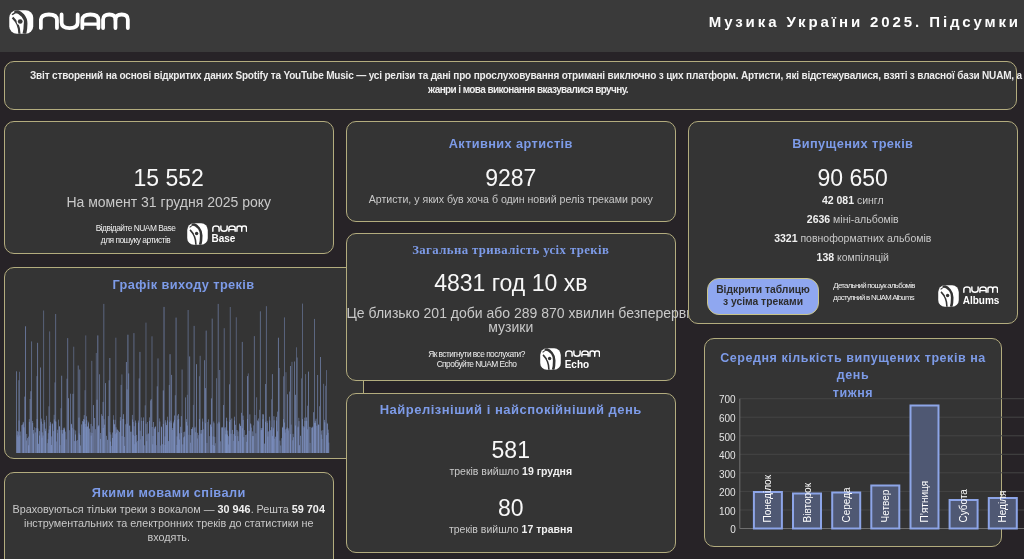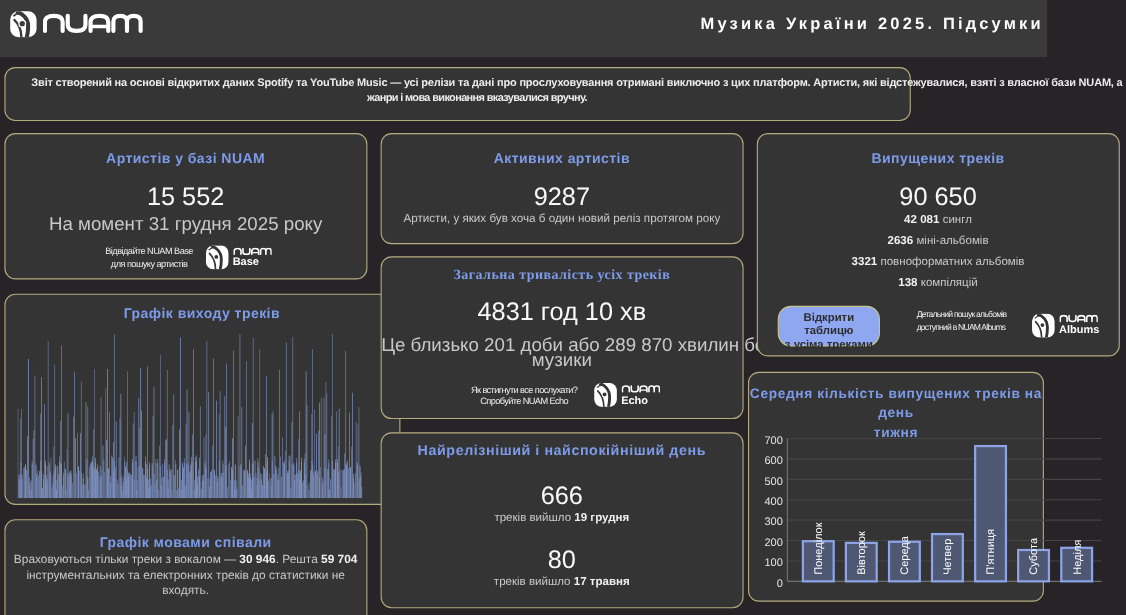--- a/index.html
+++ b/index.html
@@ -1,23 +1,23 @@
 <!DOCTYPE html>
 <html><head><meta charset="utf-8">
 <style>
   * { margin:0; padding:0; box-sizing:border-box; }
   html,body { width:1024px; height:559px; overflow:hidden; background:#272327; font-family:"Liberation Sans", sans-serif; }
   .abs { position:absolute; }
-  .hdr { position:absolute; left:0; top:0; width:952px; height:52px; background:#3a3a3a; }
+  .hdr { position:absolute; left:0; top:0; width:1024px; height:52px; background:#3a3a3a; }
   .hdr-title { position:absolute; right:3px; top:14px; font-size:15px; font-weight:700; color:#fdfdfd; letter-spacing:2.9px; line-height:1; white-space:nowrap; }
-  .banner { position:absolute; left:3.5px; top:61px; width:824px; height:49px; background:#343434; border:1px solid #b3ac7e; border-radius:10px; color:#ededed; font-size:10px; font-weight:600; text-align:center; padding-top:7px; line-height:14px; white-space:nowrap;padding-left:16px; }
+  .banner { position:absolute; left:3.5px; top:61px; width:1013px; height:49px; background:#343434; border:1px solid #b3ac7e; border-radius:10px; color:#ededed; font-size:10px; font-weight:600; text-align:center; padding-top:7px; line-height:14px; white-space:nowrap;padding-left:16px; }
   .card { position:absolute; background:#343434; border:1px solid #b3ac7e; border-radius:10px; }
   .chd { position:absolute; width:100%; text-align:center; color:#7d9be8; font-weight:700; font-size:12.75px; letter-spacing:0.4px; line-height:1; white-space:nowrap; }
   .big { position:absolute; width:100%; text-align:center; color:#f8f8f8; font-weight:400; font-size:23px; line-height:1; }
-  .sub { position:absolute; width:100%; text-align:center; color:#c9c9c9; font-size:17px; line-height:1; white-space:nowrap; }
+  .sub { position:absolute; width:100%; text-align:center; color:#c9c9c9; font-size:14px; line-height:1; white-space:nowrap; }
   .tiny { font-size:8.8px; color:#f0f0f0; font-weight:400; letter-spacing:-0.35px; text-align:center; }
   b.n { color:#f0f0f0; font-weight:700; }
   .lgl { color:#fff; font-size:10px; font-weight:600; line-height:10px; }
 </style></head>
 <body>
 <div class="hdr">
   <div class="abs" style="left:9px; top:9.5px;">
       <div style="display:flex;">
         <svg width="24.5" height="24" viewBox="0 0 48 48" preserveAspectRatio="none" style="display:block">
 <defs>
@@ -44,21 +44,20 @@
 <path d="M123.5,12 Q123.5,4 133.5,4 Q143.5,4 143.5,12 V26"></path>
 </svg>
         </div>
       </div>
     </div>
   <div class="hdr-title">Музика України 2025. Підсумки</div>
 </div>
 <div class="banner"><span style="letter-spacing:-0.17px; position:relative; left:8px;">Звіт створений на основі відкритих даних Spotify та YouTube Music — усі релізи та дані про прослуховування отримані виключно з цих платформ. Артисти, які відстежувалися, взяті з власної бази NUAM, а</span><br><span style="letter-spacing:-0.6px; position:relative; left:10px;">жанри і мова виконання вказувалися вручну.</span></div>
 
 <div class="card" style="left:3.5px; top:121.3px; width:330.5px; height:133px;">
-  <div class="chd" style="top:15.5px;">Артистів у базі NUAM</div>
   <div class="big" style="top:45.2px;">15 552</div>
   <div class="sub" style="top:72.5px;">На момент 31 грудня 2025 року</div>
   <div class="abs tiny" style="left:76px; top:100.7px; width:110px; line-height:11.9px; font-size:8.4px; letter-spacing:-0.5px;">Відвідайте NUAM Base<br>для пошуку артистів</div>
   <div class="abs" style="left:182.5px; top:100.8px;">
       <div style="display:flex;">
         <svg width="21" height="22" viewBox="0 0 48 48" preserveAspectRatio="none" style="display:block">
 <defs>
             <clipPath id="sqb">
               <rect x="0.5" y="0.5" width="47" height="47" rx="15"></rect>
             </clipPath>
@@ -636,28 +635,28 @@
         <rect x="310.92" y="121.8" width="0.57" height="30.2" fill="#8ea6e2" fill-opacity="0.65"></rect>
         <rect x="310.92" y="123.0" width="0.86" height="29.0" fill="#8ea6e2" fill-opacity="0.55"></rect>
         <rect x="311.78" y="131.9" width="0.57" height="20.1" fill="#8ea6e2" fill-opacity="0.79"></rect>
         <rect x="311.78" y="128.6" width="0.86" height="23.4" fill="#8ea6e2" fill-opacity="0.55"></rect>
         <rect x="312.64" y="141.6" width="0.57" height="10.4" fill="#8ea6e2" fill-opacity="0.77"></rect>
       </svg>
     </div>
 </div>
 
 <div class="card" style="left:3.5px; top:471.7px; width:330.5px; height:115px;">
-  <div class="chd" style="top:14.7px;">Графік мовами співали</div>
+  <div class="chd" style="top:14.7px;">Якими мовами співали</div>
   <div class="sub" style="top:29px; font-size:10.8px; line-height:14.35px; white-space:normal; padding:0 8px;">Враховуються тільки треки з вокалом — <b class="n">30 946</b>. Решта <b class="n">59 704</b> інструментальних та електронних треків до статистики не входять.</div>
 </div>
 
 <div class="card" style="left:345.5px; top:121.3px; width:330.5px; height:100.7px;">
   <div class="chd" style="top:15.5px;">Активних артистів</div>
   <div class="big" style="top:45.2px;">9287</div>
-  <div class="sub" style="top:72.2px; font-size:10.6px;">Артисти, у яких був хоча б один новий реліз протягом року</div>
+  <div class="sub" style="top:72.2px; font-size:10.6px;">Артисти, у яких був хоча б один новий реліз треками року</div>
 </div>
 
 <div class="card" style="left:345.5px; top:233px; width:330.5px; height:148px;">
   <div class="chd" style="top:9.5px;font-family:Liberation Serif, serif;">Загальна тривалість усіх треків</div>
   <div class="big" style="top:38.3px;">4831 год 10 хв</div>
   <div class="sub" style="top:72.8px; line-height:13.7px;">Це близько 201 доби або 289 870 хвилин безперервної<br>музики</div>
   <div class="abs tiny" style="left:70px; top:116px; width:120px; line-height:9.9px; letter-spacing:-0.55px; font-size:8.4px;">Як встигнути все послухати?<br>Спробуйте NUAM Echo</div>
   <div class="abs" style="left:193.7px; top:114.4px;">
       <div style="display:flex;">
         <svg width="21" height="22" viewBox="0 0 48 48" preserveAspectRatio="none" style="display:block">
@@ -687,31 +686,31 @@
 </svg>
           </div>
           <div class="lgl" style="margin-top:2.5px;">Echo</div>
         </div>
       </div>
     </div>
 </div>
 
 <div class="card" style="left:345.5px; top:392.5px; width:330.5px; height:160px;">
   <div class="chd" style="top:9.9px; font-size:13px; letter-spacing:0.5px;">Найрелізніший і найспокійніший день</div>
-  <div class="big" style="top:45.5px;">666</div>
+  <div class="big" style="top:45.5px;">581</div>
   <div class="sub" style="top:72.6px; font-size:10.5px;">треків вийшло <b class="n">19 грудня</b></div>
   <div class="big" style="top:103.4px;">80</div>
   <div class="sub" style="top:130.8px; font-size:10.5px;">треків вийшло <b class="n">17 травня</b></div>
 </div>
 
 <div class="card" style="left:687.5px; top:121.3px; width:330.5px; height:203px;">
   <div class="chd" style="top:15.5px;">Випущених треків</div>
   <div class="big" style="top:45.2px;">90 650</div>
   <div class="sub" style="top:68.5px; font-size:10.5px; line-height:19.2px; white-space:normal;"><b class="n">42 081</b> сингл<br><b class="n">2636</b> міні-альбомів<br><b class="n">3321</b> повноформатних альбомів<br><b class="n">138</b> компіляцій</div>
-  <div class="abs" style="left:18.5px; top:155.7px; width:93px; height:37px; background:#8fa7f0; border:1.5px solid #c9c489; border-radius:12px; color:#2d2d2d; font-weight:700; font-size:10.3px; letter-spacing:0px; text-align:center; line-height:12px; padding-top:5px;">Відкрити таблицю<br>з усіма треками</div>
+  <div class="abs" style="left:18.5px; top:155.7px; width:112px; height:37px; background:#8fa7f0; border:1.5px solid #c9c489; border-radius:12px; color:#2d2d2d; font-weight:700; font-size:10.3px; letter-spacing:0px; text-align:center; line-height:12px; padding-top:5px;">Відкрити таблицю<br>з усіма треками</div>
   <div class="abs tiny" style="left:144.8px; top:157.3px; line-height:12.2px; letter-spacing:-0.7px; font-size:7.8px; text-align:left;">Детальний пошук альбомів<br>доступний в NUAM Albums</div>
   <div class="abs" style="left:249.7px; top:162.6px;">
       <div style="display:flex;">
         <svg width="21" height="22" viewBox="0 0 48 48" preserveAspectRatio="none" style="display:block">
 <defs>
             <clipPath id="sqa">
               <rect x="0.5" y="0.5" width="47" height="47" rx="15"></rect>
             </clipPath>
           </defs>
 <rect x="0.5" y="0.5" width="47" height="47" rx="15" fill="#fff"></rect>
@@ -733,21 +732,21 @@
 <path d="M103.5,26 V12 Q103.5,4 113.5,4 Q123.5,4 123.5,12 V26"></path>
 <path d="M123.5,12 Q123.5,4 133.5,4 Q143.5,4 143.5,12 V26"></path>
 </svg>
           </div>
           <div class="lgl" style="margin-top:2.5px;">Albums</div>
         </div>
       </div>
     </div>
 </div>
 
-<div class="card" style="left:680px; top:337.7px; width:269px; height:209.5px;">
+<div class="card" style="left:704px; top:337.7px; width:298px; height:209.5px;">
   <div class="chd" style="top:10.9px; font-size:12.5px; letter-spacing:0.55px; line-height:17.9px; white-space:normal;">Середня кількість випущених треків на день<br>тижня</div>
   <div class="abs" style="left:0px; top:50px;">
       <svg width="330" height="155" viewBox="0 0 330 155" style="display:block" font-family="Liberation Sans, sans-serif">
         <line x1="34.8" y1="139.5" x2="320.5" y2="139.5" stroke="#6f6f6f" stroke-width="1"></line>
         <text x="30.7" y="144.2" text-anchor="end" font-size="10" fill="#e3e3e3">0</text>
         <line x1="34.8" y1="121.0" x2="320.5" y2="121.0" stroke="#454545" stroke-width="1"></line>
         <text x="30.7" y="125.7" text-anchor="end" font-size="10" fill="#e3e3e3">100</text>
         <line x1="34.8" y1="102.4" x2="320.5" y2="102.4" stroke="#454545" stroke-width="1"></line>
         <text x="30.7" y="107.1" text-anchor="end" font-size="10" fill="#e3e3e3">200</text>
         <line x1="34.8" y1="83.8" x2="320.5" y2="83.8" stroke="#454545" stroke-width="1"></line>

